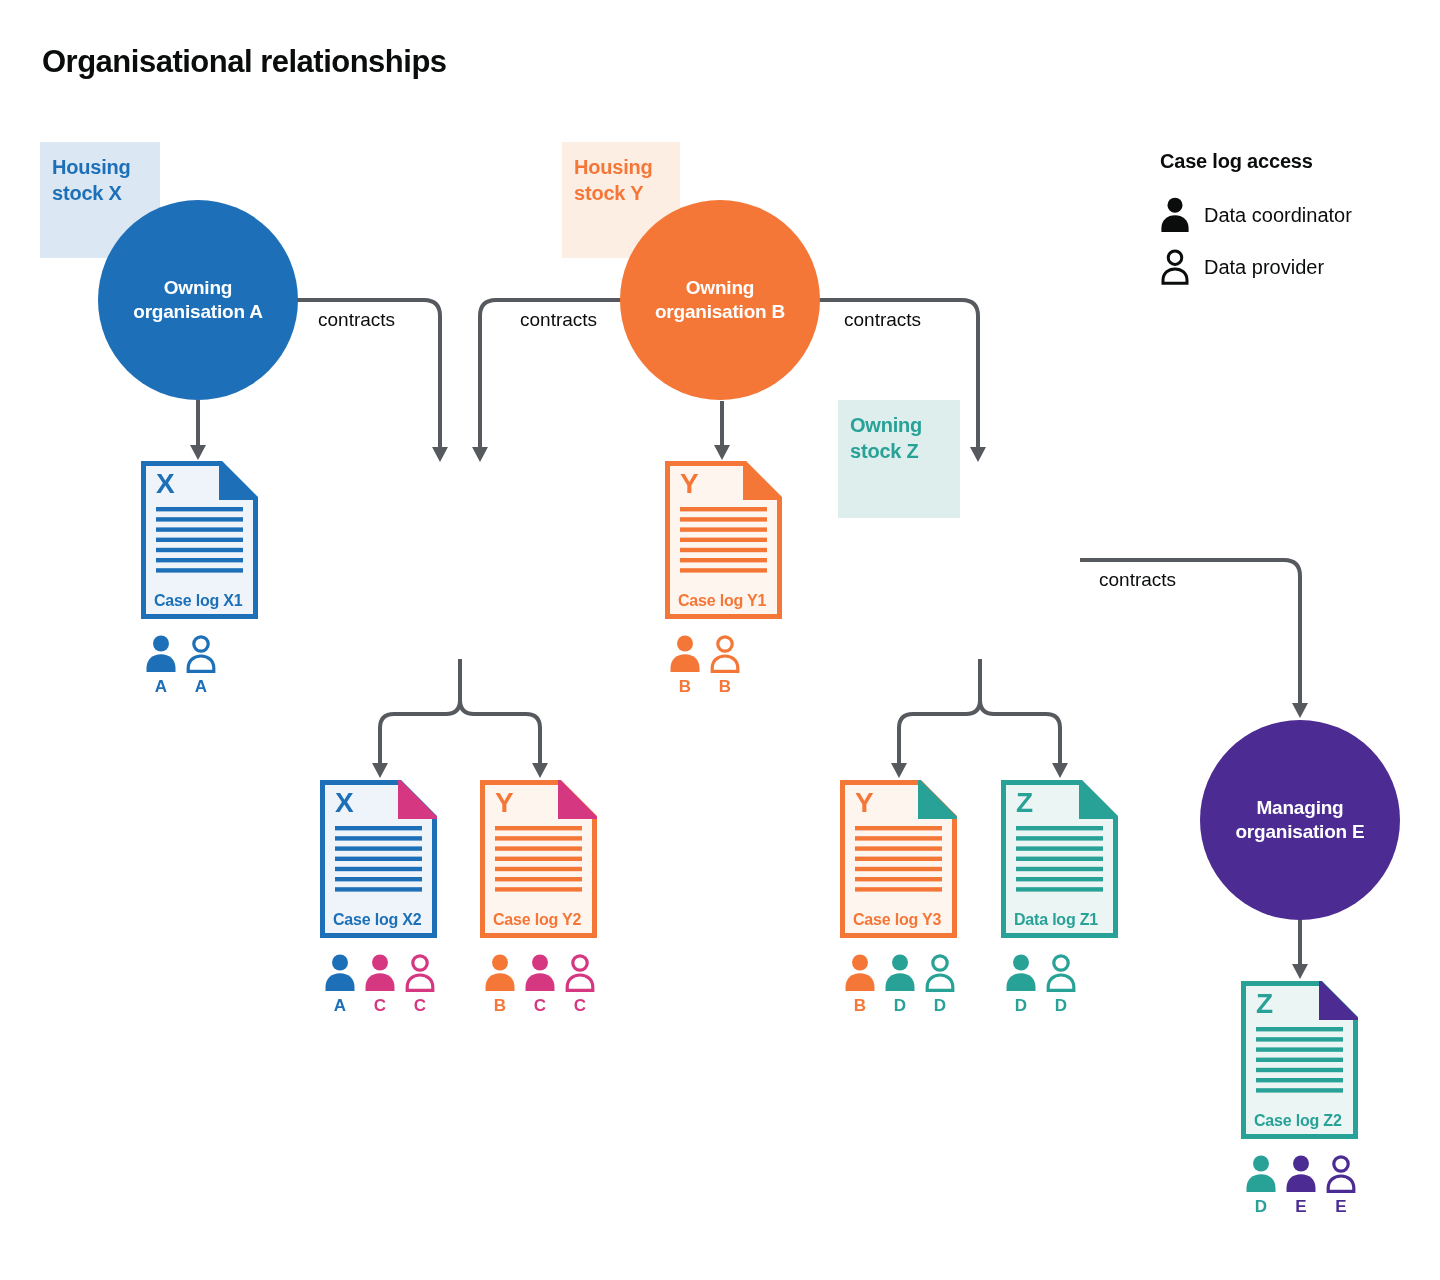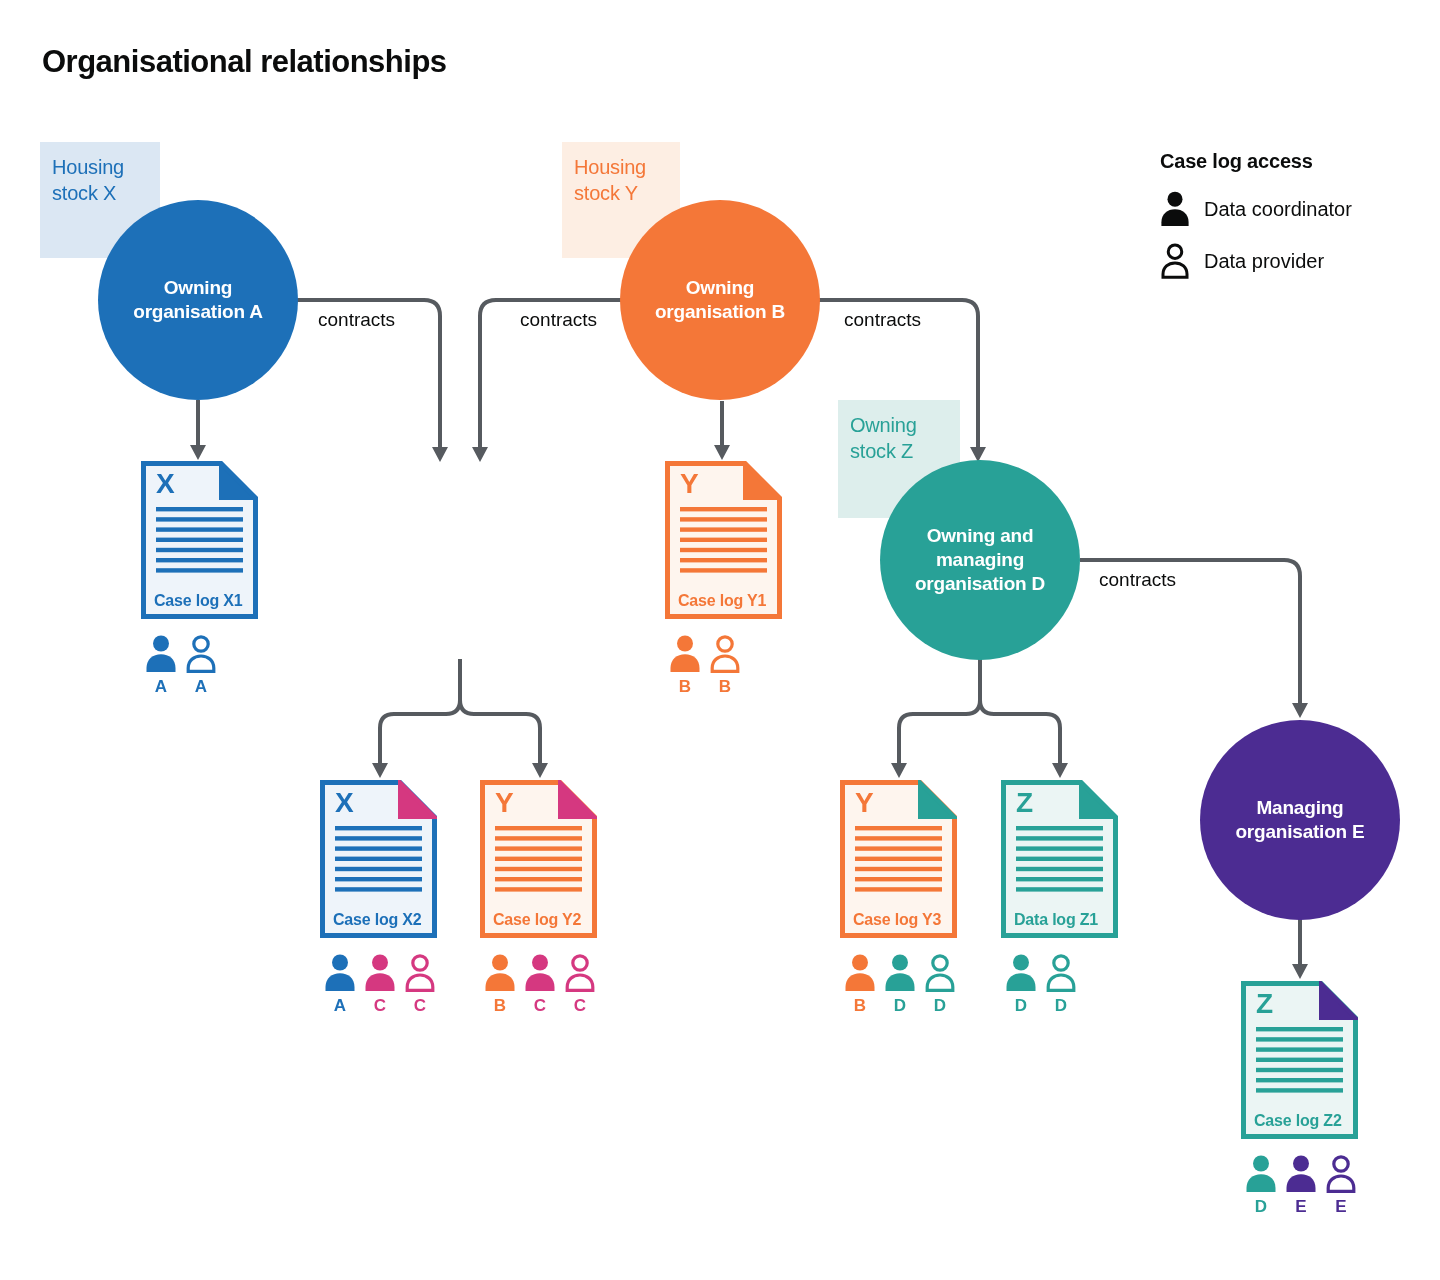--- a/index.html
+++ b/index.html
@@ -1,42 +1,42 @@
 <!DOCTYPE html>
 <html><head>
 <meta charset="utf-8">
 <style>
   html,body{margin:0;padding:0;background:#fff;}
   body{font-family:"Liberation Sans", sans-serif;}
   .canvas{position:relative;width:1440px;height:1280px;background:#fff;overflow:hidden;}
 
   .page-title{position:absolute;left:42px;top:44px;font-size:31px;font-weight:700;letter-spacing:-0.5px;}
 
-  .stock-box{position:absolute;padding:12px 12px;box-sizing:border-box;font-size:20px;font-weight:400;line-height:1.3;letter-spacing:-0.2px;}
+  .stock-box{position:absolute;padding:12px 12px;box-sizing:border-box;font-size:20px;font-weight:700;line-height:1.3;letter-spacing:-0.2px;}
 
   .connectors{position:absolute;left:0;top:0;}
 
   .org-circle{position:absolute;width:200px;height:200px;border-radius:50%;
     display:flex;align-items:center;justify-content:center;text-align:center;
     color:#fff;font-size:19px;font-weight:700;line-height:1.28;letter-spacing:-0.2px;box-sizing:border-box;padding:0 24px;}
 
   .contracts-label{position:absolute;font-size:19px;color:#0b0c0c;}
 
   .doc-group{position:absolute;width:117px;}
   .doc{position:relative;width:117px;height:158px;}
   .doc-svg{position:absolute;left:0;top:0;width:117px;height:158px;}
   .doc-letter{position:absolute;left:15px;top:9px;font-size:28px;font-weight:700;line-height:1;}
   .doc-caption{position:absolute;left:13px;bottom:9px;font-size:16px;font-weight:700;letter-spacing:-0.2px;white-space:nowrap;}
   .access-row{display:flex;gap:8px;margin-top:16px;padding-left:4px;}
   .access-item{display:flex;flex-direction:column;align-items:center;width:32px;}
   .person{fill:currentColor;display:block;}
   .access-letter{margin-top:4px;font-size:17px;font-weight:700;}
 
   .legend{position:absolute;left:1160px;top:150px;}
-  .legend-title{font-size:20px;font-weight:700;letter-spacing:-0.2px;margin-bottom:18px;}
+  .legend-title{font-size:20px;font-weight:700;letter-spacing:-0.2px;margin-bottom:24px;}
   .legend-item{display:flex;align-items:center;gap:14px;margin-bottom:16px;}
   .legend-item .person{color:#0b0c0c;}
   .legend-label{font-size:20px;}
 
   .defs{position:absolute;width:0;height:0;overflow:hidden;}
 </style>
 </head>
 <body>
 
 <svg class="defs" aria-hidden="true">
@@ -82,21 +82,20 @@
       <path d="M1300,979 l-8,-15 h16 Z"></path>
       <path d="M380,778 l-8,-15 h16 Z"></path>
       <path d="M540,778 l-8,-15 h16 Z"></path>
       <path d="M899,778 l-8,-15 h16 Z"></path>
       <path d="M1060,778 l-8,-15 h16 Z"></path>
     </g>
   </svg>
 
   <div class="org-circle" style="left: 98px; top: 200px; background-color: rgb(29, 112, 184);">Owning organisation A</div>
   <div class="org-circle" style="left: 620px; top: 200px; background-color: rgb(244, 119, 56);">Owning organisation B</div>
-  <div class="org-circle" style="left: 880px; top: 460px; background-color: rgb(40, 161, 151);">Owning and managing organisation D</div>
   <div class="org-circle" style="left: 1200px; top: 720px; background-color: rgb(76, 44, 146);">Managing organisation E</div>
 
   <div class="contracts-label" style="left: 318px; top: 309px; color: rgb(11, 12, 12);">contracts</div>
   <div class="contracts-label" style="left: 520px; top: 309px; color: rgb(11, 12, 12);">contracts</div>
   <div class="contracts-label" style="left: 844px; top: 309px; color: rgb(11, 12, 12);">contracts</div>
   <div class="contracts-label" style="left: 1099px; top: 569px; color: rgb(11, 12, 12);">contracts</div>
 
   <div class="doc-group" style="left:141px;top:461px;">
     <div class="doc">
       <svg class="doc-svg" viewBox="0 0 117 158">

